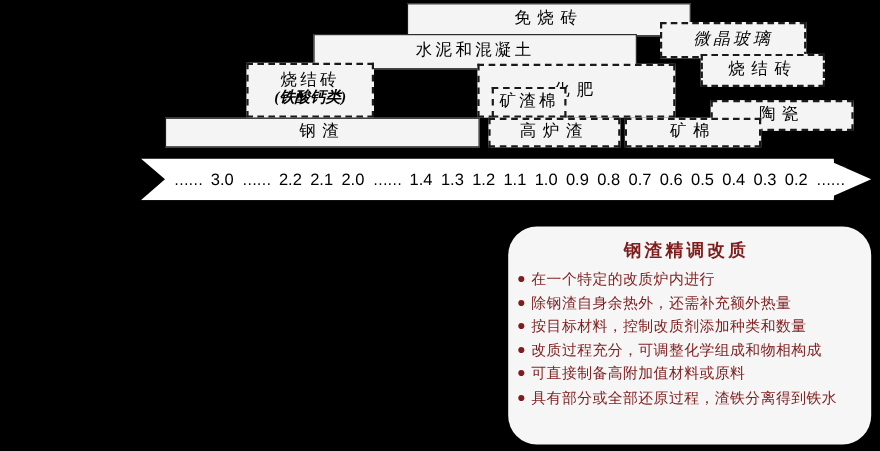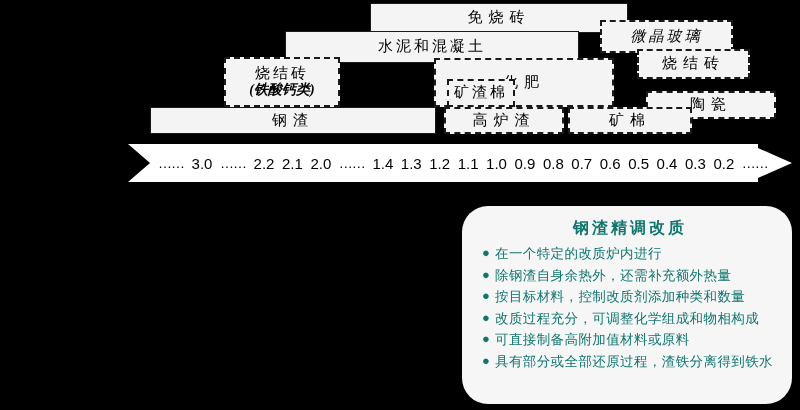--- a/index.html
+++ b/index.html
@@ -62,22 +62,22 @@
   #scaleText .dots{font-size:14px;letter-spacing:-1px;}
 
   
   #panel{
     position:absolute;
     left:462px;top:206px;
     width:330px;height:198px;
     background:#f6f6f6;
     border-radius:26px;
     box-sizing:border-box;
-    padding:8px 10px 6px 16px;
-    color:#0f766e;
+    padding:8px 10px 6px 4px;
+    color:#7f1d1d;
   }
   #panelTitle{
     text-align:center;
     font-size:16px;
     font-weight:bold;
     letter-spacing:3px;
     margin:4px 0 7px 0;
   }
   .bullet{
     display:flex;

